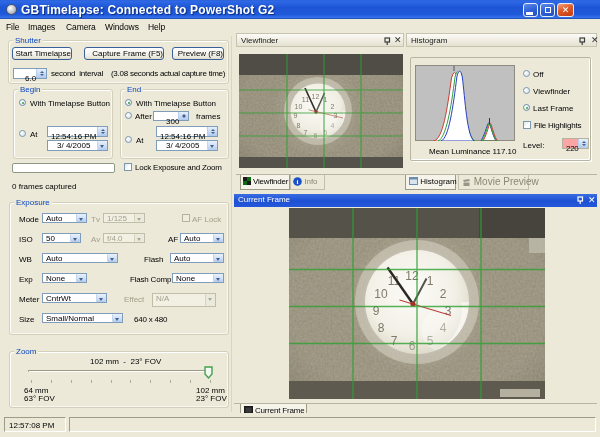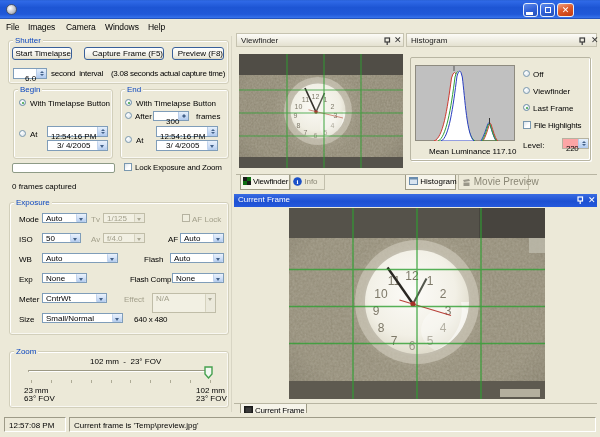--- a/index.html
+++ b/index.html
@@ -35,20 +35,21 @@
 .ph{height:14px;background:linear-gradient(180deg,#FCFBF7,#E4E1D0);border:1px solid #C6C3B0;font-size:8px;line-height:13px;padding-left:4px;color:#1A1A1A}
 .phb{height:13px;background:linear-gradient(180deg,#3A6CE2 0%,#1D50D2 55%,#2458DC 100%);font-size:8px;line-height:12px;padding-left:4px;color:#fff}
 .tab{border:1px solid #9C9984;border-top:none;background:#F6F4EA;font-size:8px;line-height:13px;white-space:nowrap}
 .sb{font-size:8px;line-height:13px}
 </style></head>
 <body>
 <div id="w">
 
 <div class="ab tb"></div>
 <div class="ab tbi"></div>
+<div class="ab tbt">GBTimelapse: Connected to PowerShot G2</div>
 <div class="ab wb" style="left:523px">
       <span style="display:block;margin:8px 0 0 2px;width:7px;height:2.5px;background:#fff"></span>
     </div>
 <div class="ab wb" style="left:540px"><span style="display:inline-block;width:6px;height:6px;border:1.5px solid #fff;margin-top:2.5px"></span></div>
 <div class="ab wb wbc" style="left:557px;width:17px">✕</div>
 
 <div class="ab menu"></div>
 <div class="ab mi" style="left:6px;top:22px">File</div>
 <div class="ab mi" style="left:28px;top:22px">Images</div>
 <div class="ab mi" style="left:66px;top:22px">Camera</div>
@@ -108,34 +109,34 @@
 <div class="ab cb" style="left:42px;top:253px;width:76px;height:10px">Auto<b></b></div>
 <div class="ab lab" style="left:144px;top:255px">Flash</div>
 <div class="ab cb" style="left:170px;top:253px;width:54px;height:10px">Auto<b></b></div>
 <div class="ab lab" style="left:19px;top:275px">Exp</div>
 <div class="ab cb" style="left:42px;top:273px;width:45px;height:10px">None<b></b></div>
 <div class="ab lab" style="left:130px;top:275px;letter-spacing:-0.2px">Flash Comp</div>
 <div class="ab cb" style="left:172px;top:273px;width:52px;height:10px">None<b></b></div>
 <div class="ab lab" style="left:19px;top:295px">Meter</div>
 <div class="ab cb" style="left:42px;top:293px;width:65px;height:10px">CntrWt<b></b></div>
 <div class="ab lab dis" style="left:124px;top:295px">Effect</div>
-<div class="ab cb cbd" style="left:152px;top:293px;width:64px;height:20px">N/A<b></b></div>
+<div class="ab cb cbd" style="left:152px;top:293px;width:64px;height:14px">N/A<b></b></div>
 <div class="ab lab" style="left:19px;top:315px">Size</div>
 <div class="ab cb" style="left:42px;top:313px;width:81px;height:10px">Small/Normal<b></b></div>
 <div class="ab lab" style="left:134px;top:315px;letter-spacing:-0.2px">640 x 480</div>
 
 <div class="ab grp" style="left:9px;top:351px;width:220px;height:57px"></div>
 <div class="ab gl" style="left:14px;top:347px">Zoom</div>
 <div class="ab lab" style="left:90px;top:357px">102 mm&nbsp; -&nbsp; 23° FOV</div>
 <div class="ab" style="left:28px;top:370px;width:182px;height:2px;background:#fff;border:1px solid #9C9984;border-bottom:none;border-radius:1px"></div>
 <svg class="ab" style="left:204px;top:366px" width="9" height="13" viewBox="0 0 9 13">
       <path d="M1 1 H8 V8 L4.5 12 L1 8 Z" fill="#F4F8F2" stroke="#44A04E" stroke-width="1.4"></path>
     </svg>
 <div class="ab" style="left:31px;top:380px;width:180px;height:3px;background:repeating-linear-gradient(90deg,#AEAB96 0,#AEAB96 1px,transparent 1px,transparent 19.9px)"></div>
-<div class="ab lab" style="left:24px;top:386px">23 mm</div>
+<div class="ab lab" style="left:24px;top:386px">64 mm</div>
 <div class="ab lab" style="left:24px;top:394px">63° FOV</div>
 <div class="ab lab" style="left:196px;top:386px">102 mm</div>
 <div class="ab lab" style="left:196px;top:394px">23° FOV</div>
 <div class="ab" style="left:231px;top:36px;width:1px;height:376px;background:#D8D5C4"></div>
 
 <div class="ab ph" style="left:236px;top:33px;width:168px">Viewfinder
 <svg style="position:absolute;left:146px;top:3px" width="8" height="8" viewBox="0 0 8 8">
         <rect x="2" y="1" width="4.5" height="4" fill="none" stroke="#3A3A3A" stroke-width="1.2"></rect>
         <line x1="4.2" y1="5" x2="4.2" y2="8" stroke="#3A3A3A" stroke-width="1.2"></line>
       </svg>
@@ -342,13 +343,12 @@
 <div class="ab" style="left:234px;top:403px;width:363px;height:1px;background:#B8B5A2"></div>
 <div class="ab tab" style="left:240px;top:404px;width:67px;height:15px;padding-left:3px;letter-spacing:-0.2px"><svg width="9" height="8" viewBox="0 0 9 8" style="vertical-align:-1px">
         <rect width="9" height="8" fill="#1A1A1A"></rect>
         <rect x="1.5" y="1.5" width="6" height="5" fill="#3A3A3A"></rect>
       </svg> Current Frame</div>
 
 <div class="ab" style="left:3px;top:413px;width:594px;height:20px;background:#ECE9D8"></div>
 <div class="ab" style="left:4px;top:417px;width:62px;height:15px;border:1px solid #fff;border-top-color:#9E9B88;border-left-color:#9E9B88"></div>
 <div class="ab sb" style="left:9px;top:419px">12:57:08 PM</div>
 <div class="ab" style="left:69px;top:417px;width:527px;height:15px;border:1px solid #fff;border-top-color:#9E9B88;border-left-color:#9E9B88"></div>
-<div class="ab sb" style="left:74px;top:419px">Current frame is 'Temp\preview.jpg'</div>
 </div>
 </body></html>

